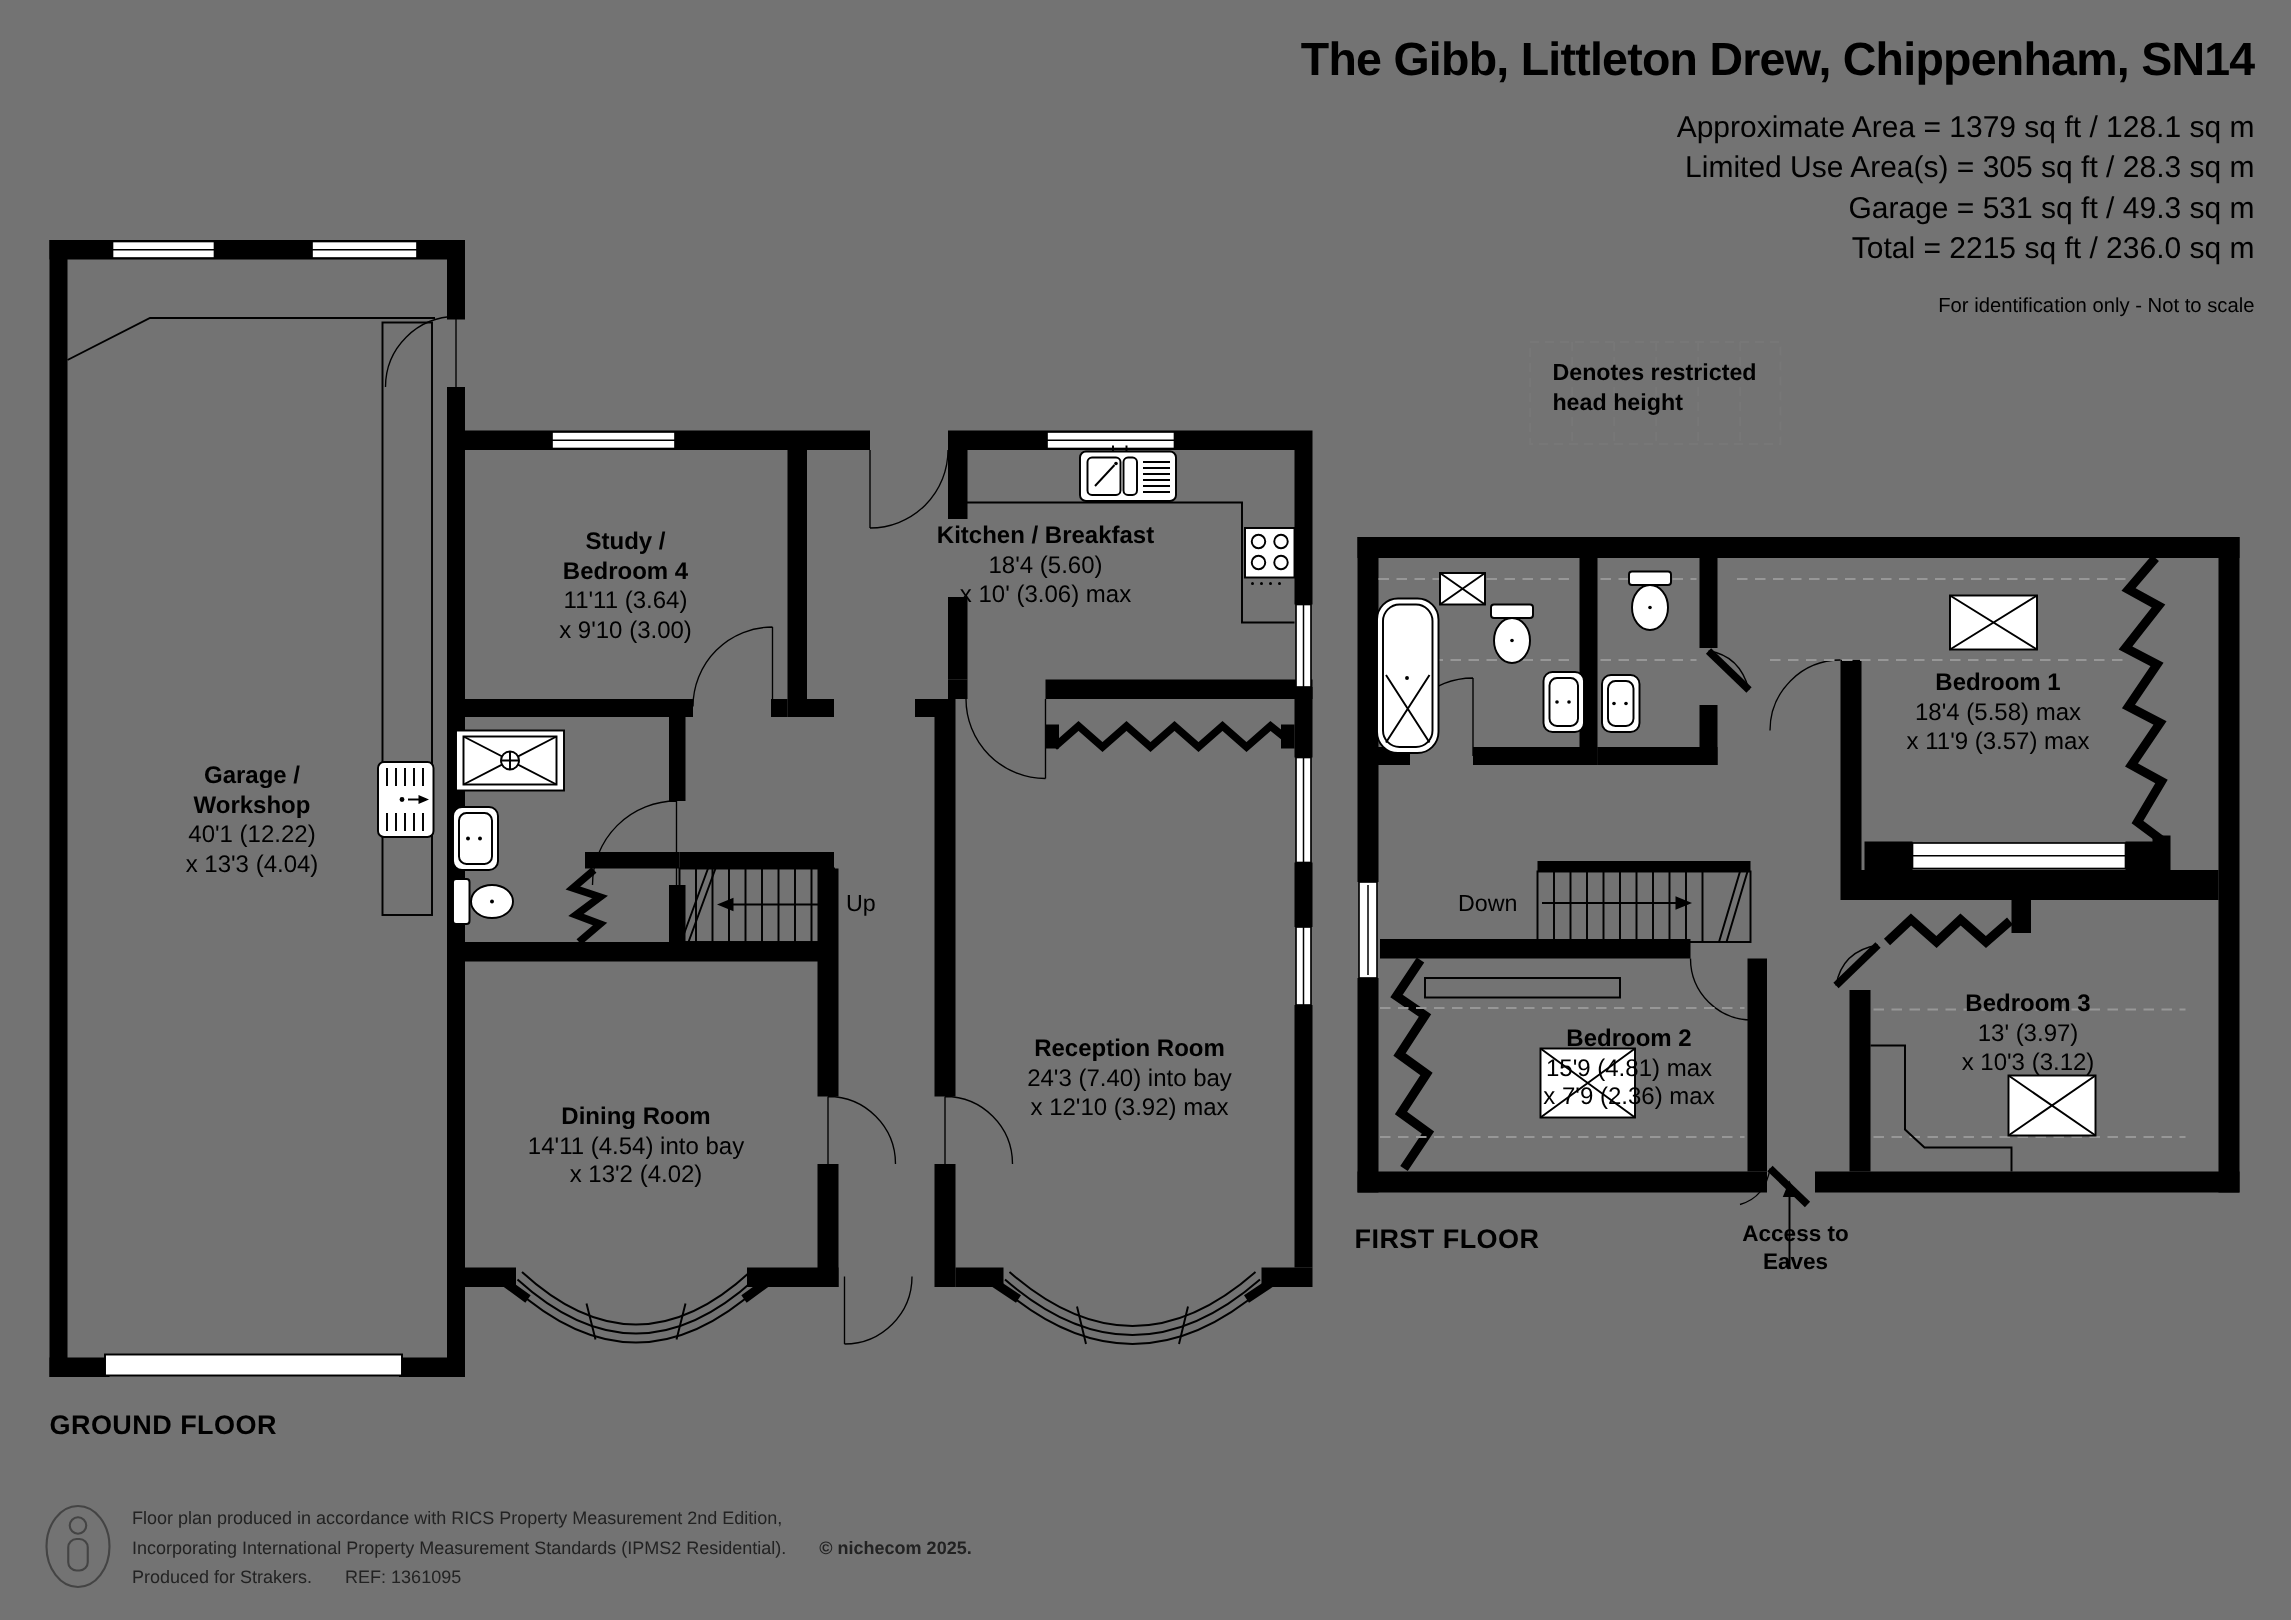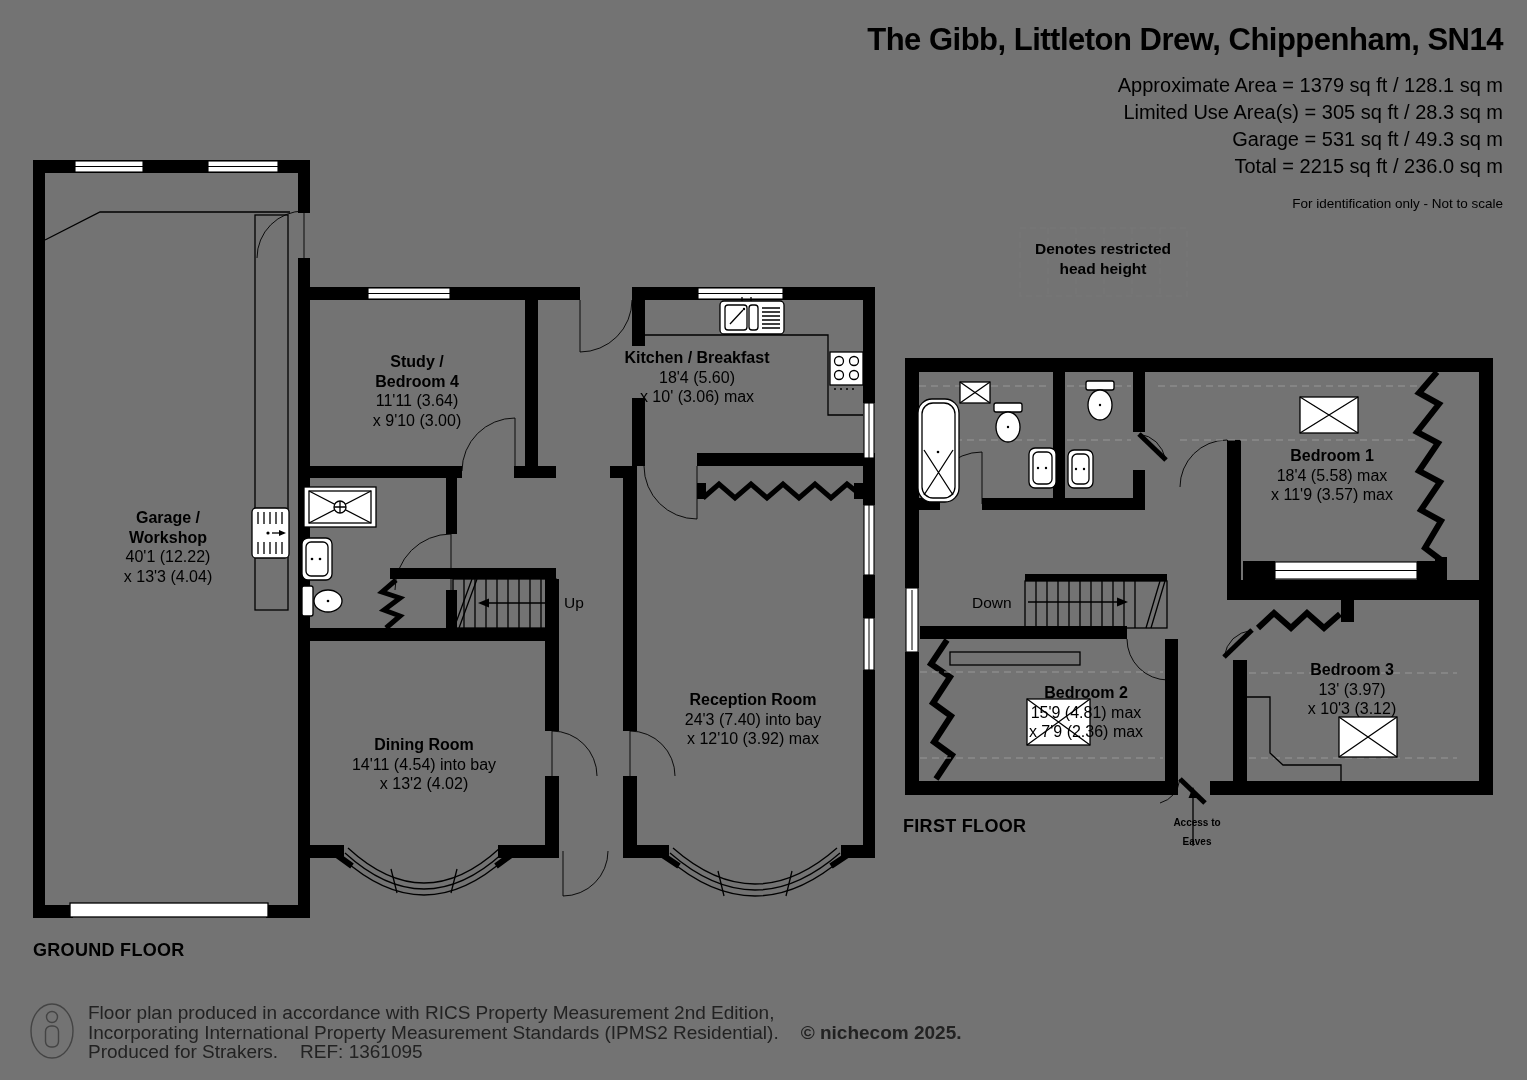--- a/index.html
+++ b/index.html
@@ -19,29 +19,29 @@
   .dashleg{stroke:#777;stroke-width:1.3;fill:none;stroke-dasharray:6 4;}
   .blk{fill:#000;stroke:none;}
   .gray{fill:none;stroke:#444;stroke-width:1.4;}
   
   .hdr{position:absolute;right:24px;top:22px;text-align:right;}
   .hdr .title{font-size:31px;font-weight:bold;letter-spacing:-0.5px;}
   .hdr .area{font-size:20px;line-height:27px;}
   .hdr .areas{margin-top:14px;}
   .hdr .disc{font-size:13.5px;margin-top:16px;}
   .legend-text{position:absolute;left:1103px;top:239px;transform:translateX(-50%);
-      text-align:center;font-size:15.5px;font-weight:bold;line-height:20px;white-space:nowrap;}
+      font-size:15.5px;font-weight:bold;line-height:20px;white-space:nowrap;}
   .room-label{position:absolute;transform:translateX(-50%);text-align:center;
       font-size:16px;line-height:19.5px;white-space:nowrap;}
   .room-label .nm{font-weight:bold;}
   .stair-label{position:absolute;font-size:15.5px;font-weight:normal;}
   .floor-label{position:absolute;font-size:18px;font-weight:bold;letter-spacing:0.3px;}
   .access-label{position:absolute;transform:translateX(-50%);text-align:center;
-      font-size:10px;font-weight:bold;line-height:18.5px;}
-  .footer{position:absolute;left:88px;top:1003px;font-size:19px;line-height:19.5px;color:#222;}
+      font-size:15px;font-weight:bold;line-height:18.5px;}
+  .footer{position:absolute;left:88px;top:1003px;font-size:12px;line-height:19.5px;color:#222;}
   .footer .cp{margin-left:22px;font-weight:bold;}
   .footer .ref{margin-left:22px;}
 </style>
 </head>
 <body>
 
 <div class="canvas">
 
 <svg class="plan" viewBox="0 0 1527 1080">
 

